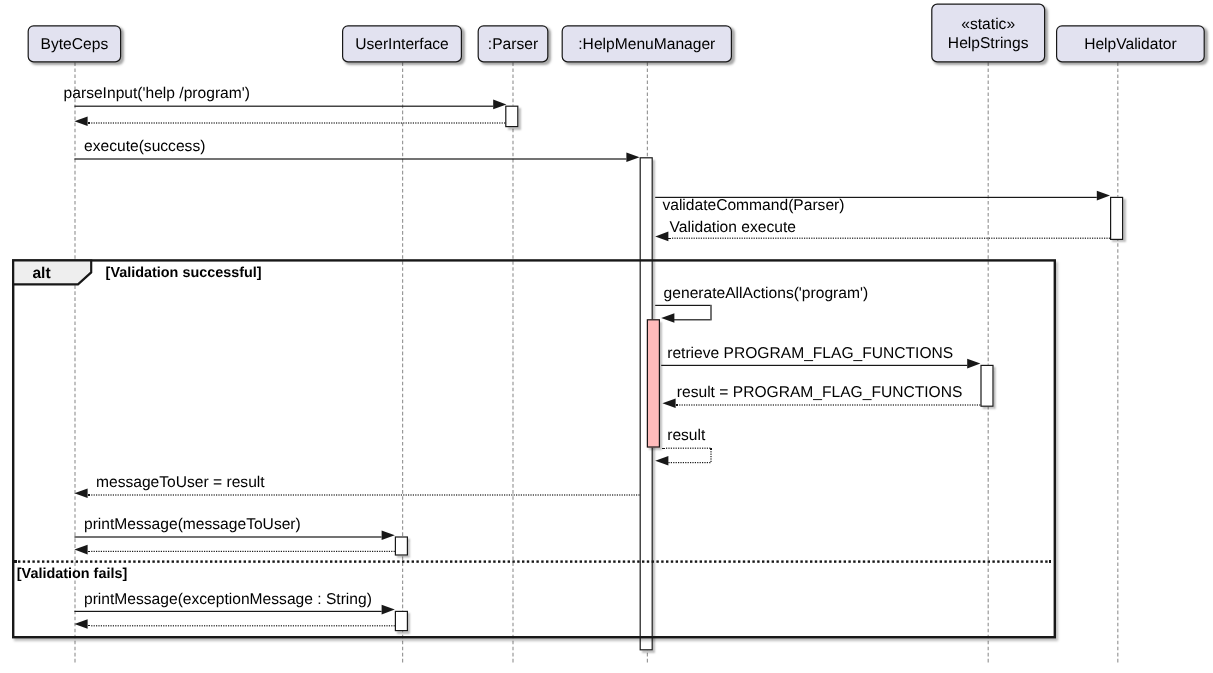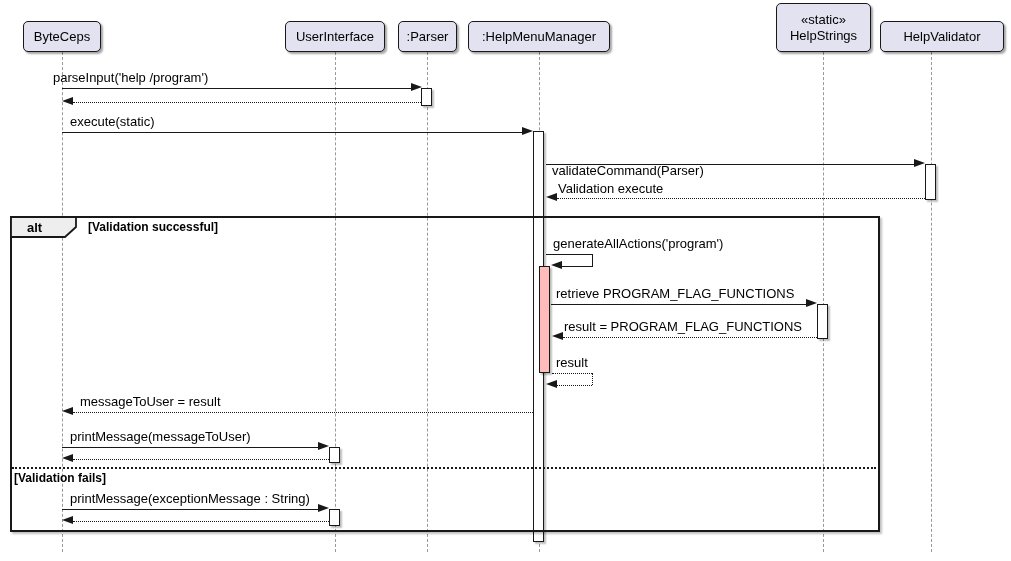--- a/index.html
+++ b/index.html
@@ -103,21 +103,21 @@
     <div class="ln" style="left:62px;top:88px;width:349px"></div>
     <div class="ah-r" style="left:411px;top:83px"></div>
   </div>
 
   <div class="msg">
     <div class="ln dot" style="left:73px;top:102px;width:348px"></div>
     <div class="ah-l" style="left:62px;top:97px"></div>
   </div>
 
   <div class="msg">
-    <div class="lbl" style="left:70px;top:115px">execute(static)</div>
+    <div class="lbl" style="left:70px;top:115px">execute(success)</div>
     <div class="ln" style="left:62px;top:132px;width:460px"></div>
     <div class="ah-r" style="left:522px;top:127px"></div>
   </div>
 
   <div class="msg">
     <div class="lbl" style="left:552px;top:164px">validateCommand(Parser)</div>
     <div class="ln" style="left:546px;top:164px;width:368px"></div>
     <div class="ah-r" style="left:914px;top:159px"></div>
   </div>
 

